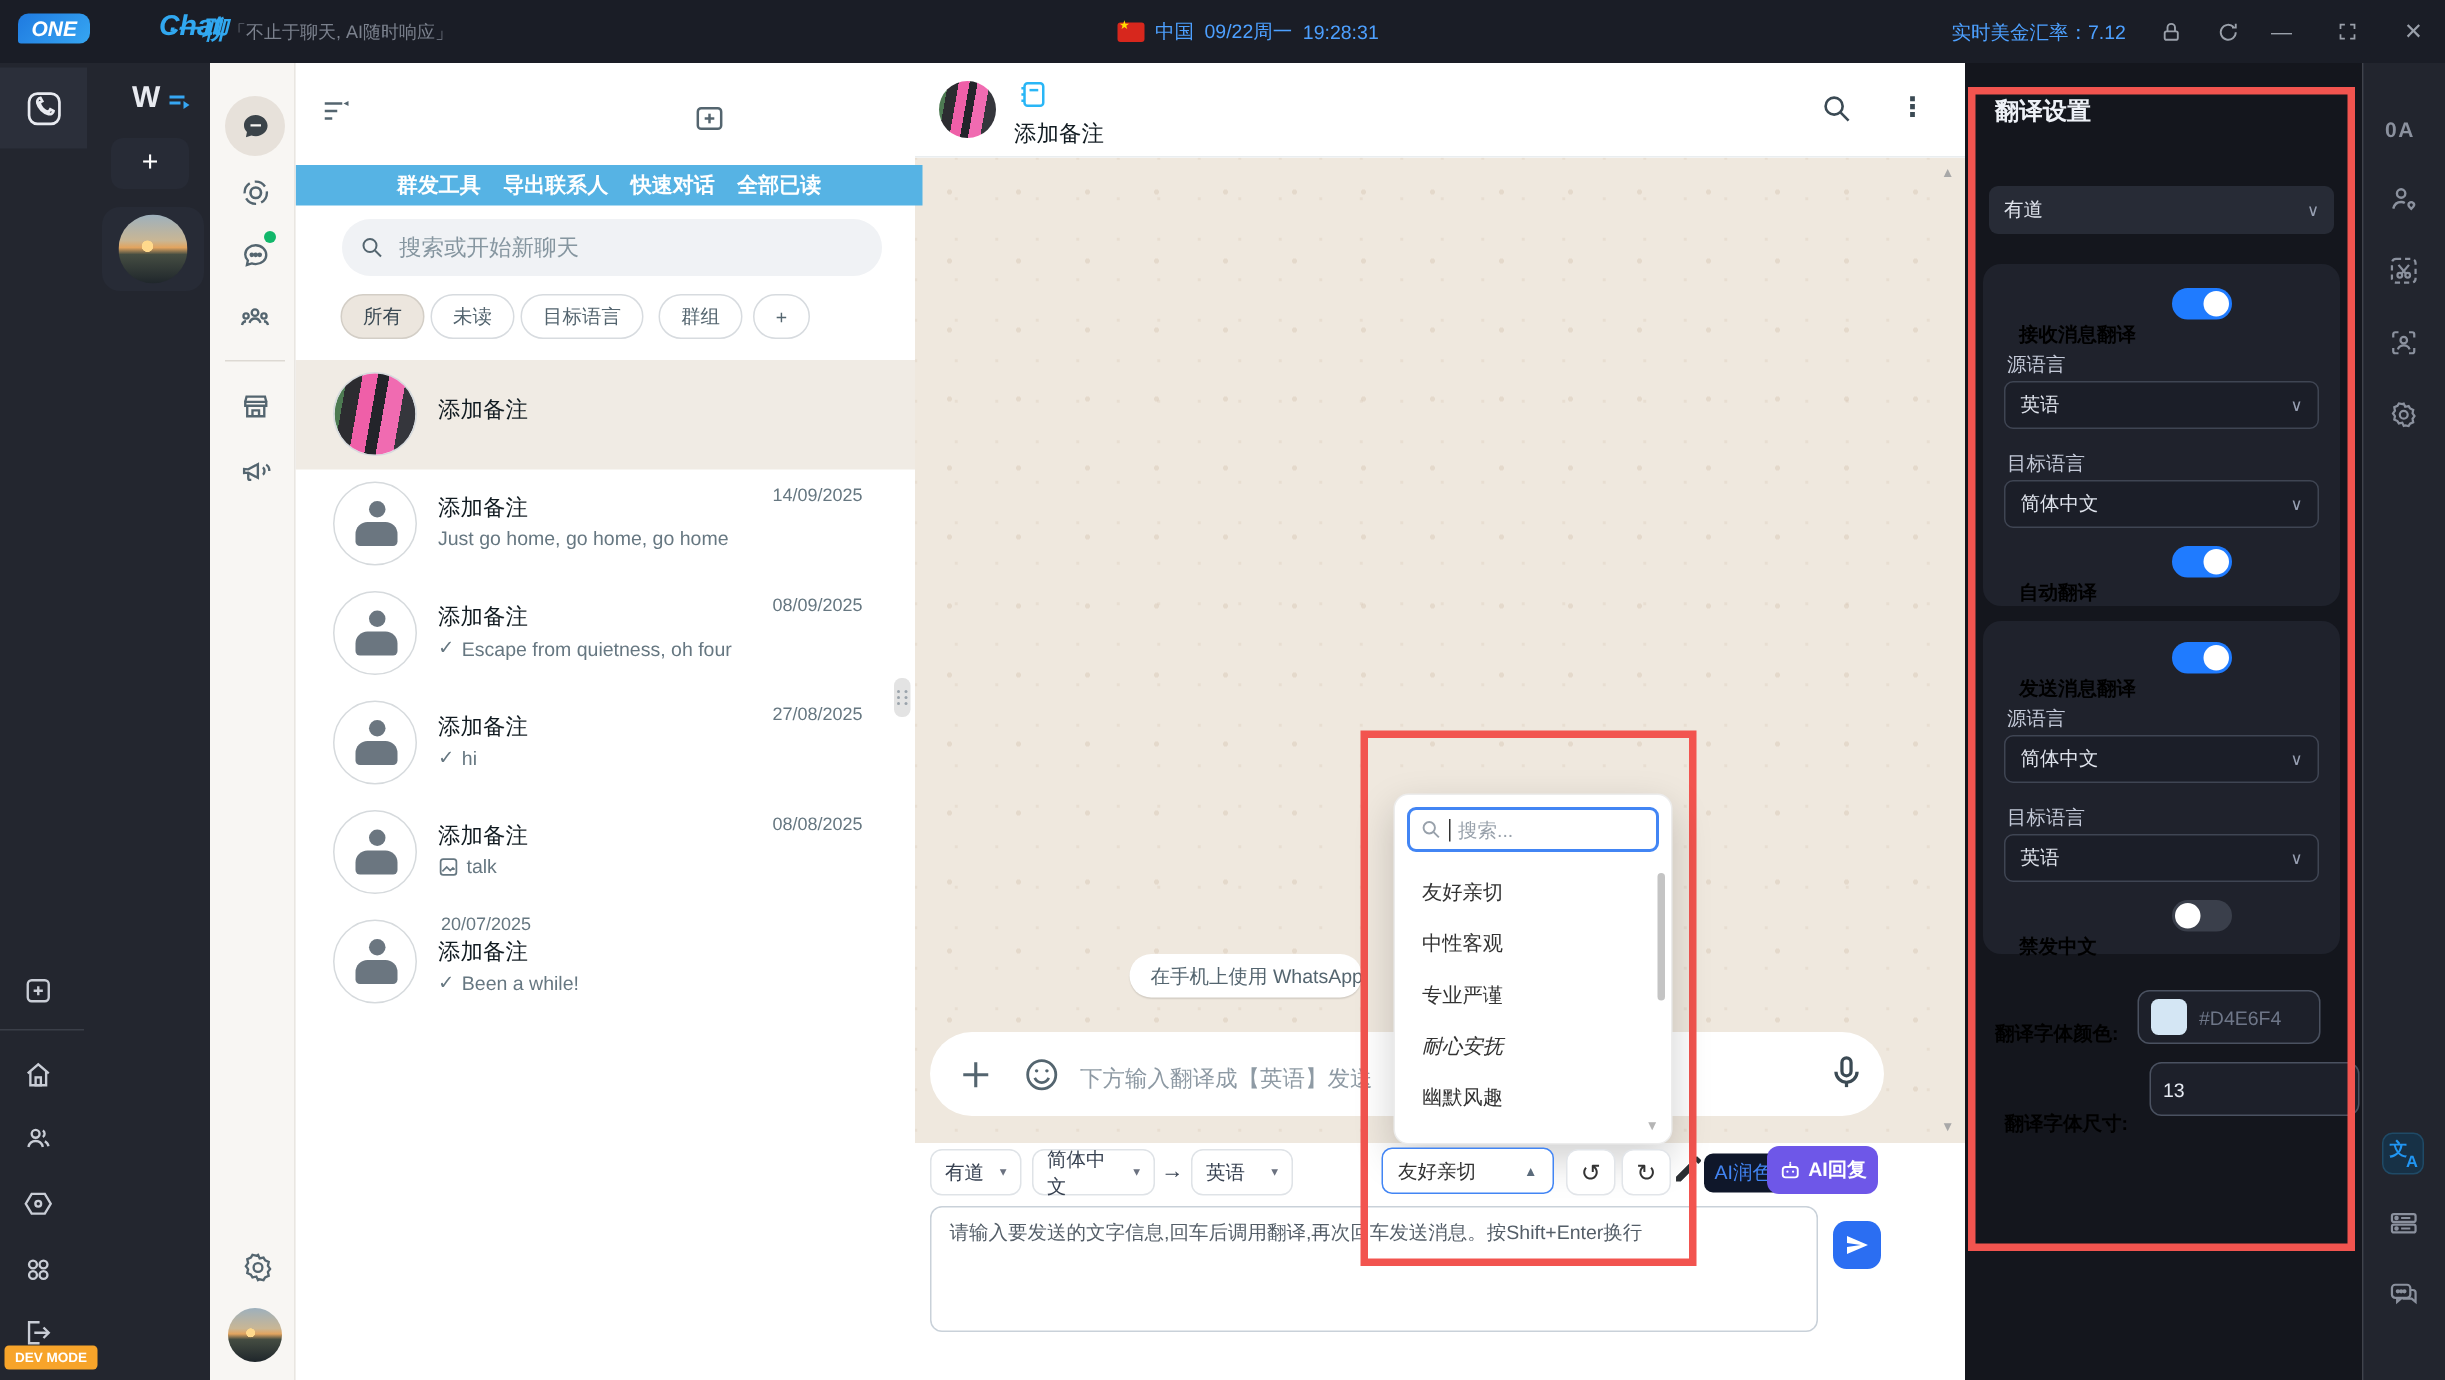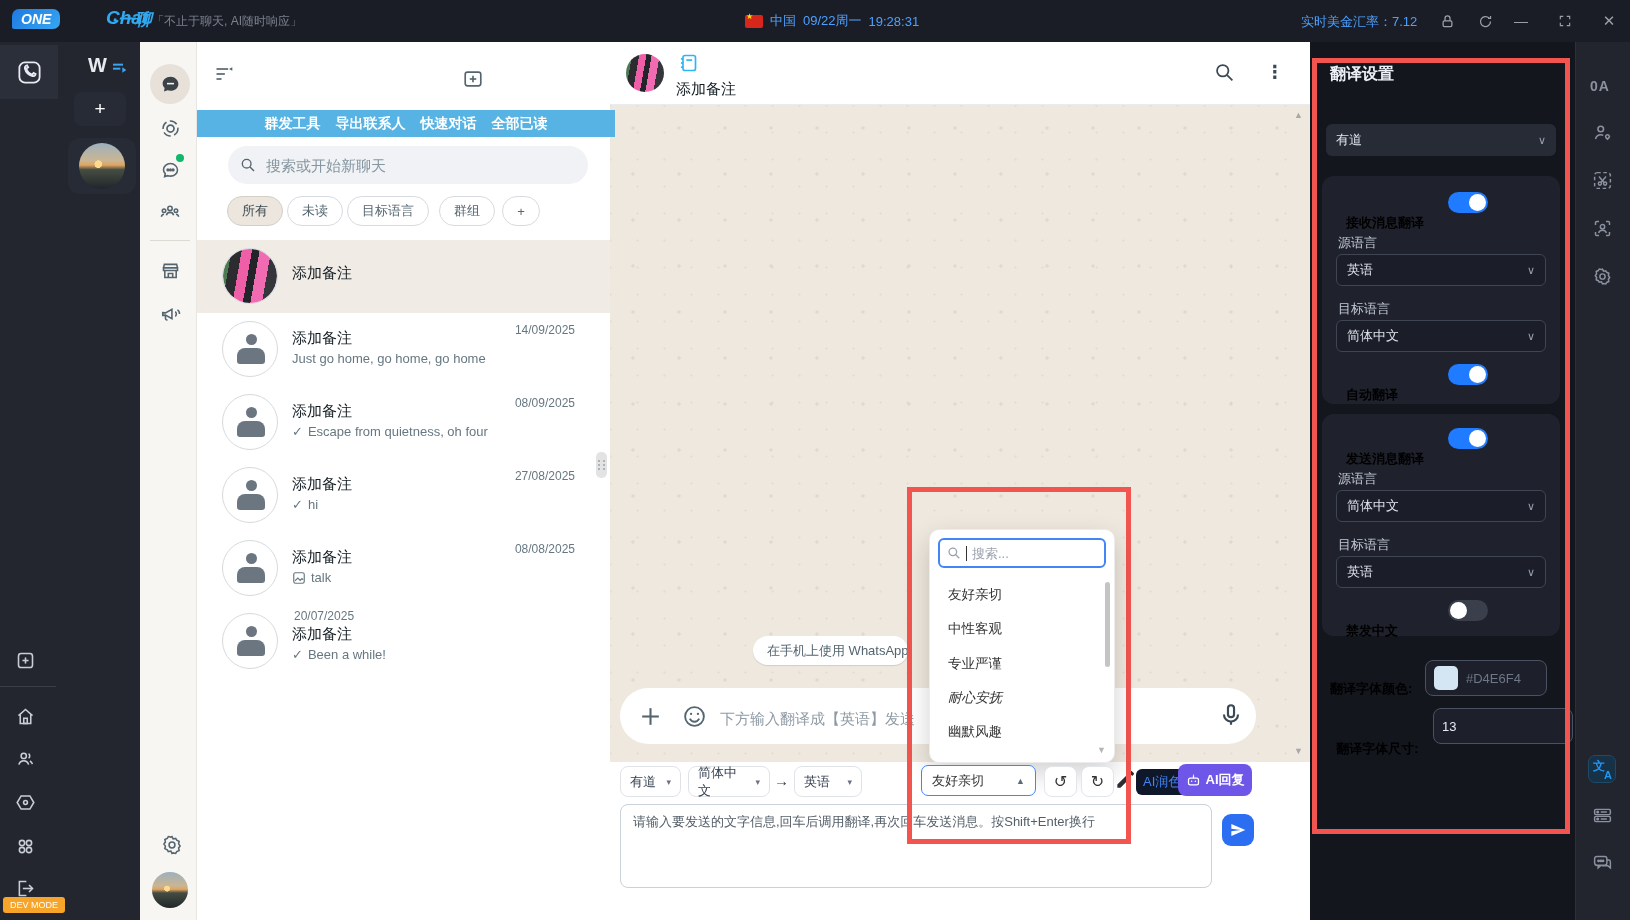--- a/index.html
+++ b/index.html
@@ -24,21 +24,21 @@
   
   .rail-dark { left:0; top:42px; width:140px; height:878px; background:#23262f; z-index:10; }
   .wa-tile { left:0; top:45px; width:58px; height:54px; background:#2b2f3a; display:flex; align-items:center; justify-content:center; z-index:11; }
   .w-logo { left:88px; top:54px; color:#e8eaf0; font-size:20px; font-weight:bold; z-index:11; }
   .w-lines { left:110px; top:60px; z-index:11; }
   .plus-btn { left:74px; top:92px; width:52px; height:34px; background:#272b36; border-radius:8px; color:#fff; font-size:19px; display:flex; align-items:center; justify-content:center; z-index:11; }
   .avatar-tile { left:68px; top:138px; width:68px; height:56px; background:#272b36; border-radius:12px; display:flex; align-items:center; justify-content:center; z-index:11; }
   .sunset { width:46px; height:46px; border-radius:50%; background:radial-gradient(circle at 42% 46%, #ffd98c 0 10%, transparent 11%),linear-gradient(180deg,#9db0bd 0%,#c9b694 38%,#e2a45f 48%,#454d42 58%,#1f262b 100%); }
   .rail-ic { color:#c9cdd6; z-index:11; }
   .rail-div { left:0; top:686px; width:56px; height:1px; background:#3a3e48; z-index:11; }
-  .dev-badge { left:3px; top:897px; background:#f7a42a; color:#fff; font-size:9px; font-weight:normal; padding:3px 7px; border-radius:3px; z-index:12; }
+  .dev-badge { left:3px; top:897px; background:#f7a42a; color:#fff; font-size:9px; font-weight:bold; padding:3px 7px; border-radius:3px; z-index:12; }
 
   
   .rail-light { left:140px; top:42px; width:57px; height:878px; background:#f8f6f3; border-right:1px solid #e9e6e1; z-index:10; }
   .mini-ic { color:#54656f; z-index:11; }
   .chat-active-bg { left:150px; top:64px; width:40px; height:40px; border-radius:50%; background:#e7e1da; display:flex; align-items:center; justify-content:center; z-index:11; }
   .green-dot { left:176px; top:154px; width:8px; height:8px; border-radius:50%; background:#12b76a; z-index:12; }
   .mini-div { left:150px; top:240px; width:40px; height:1px; background:#ddd9d3; z-index:11; }
   .mini-avatar { left:152px; top:872px; width:36px; height:36px; border-radius:50%; z-index:11; }
 
   

